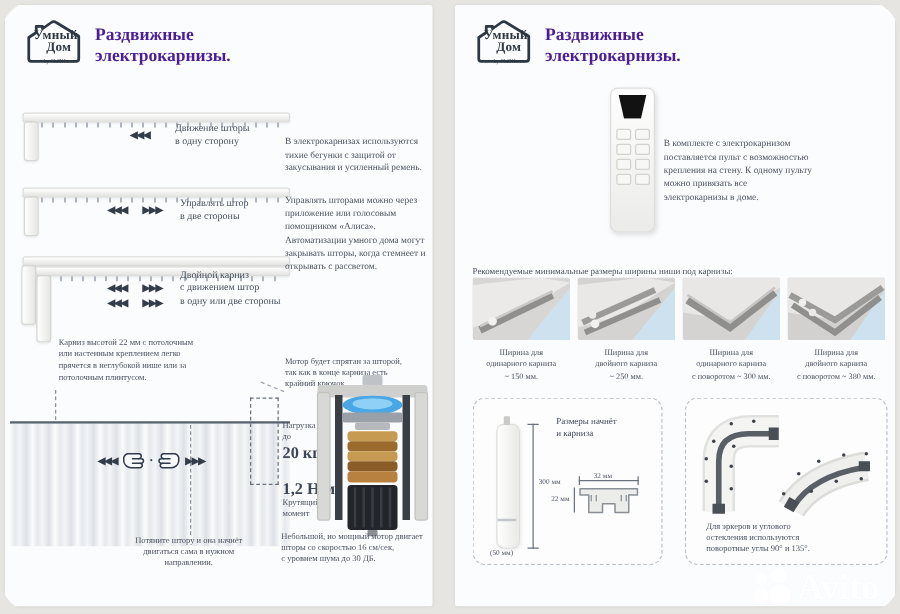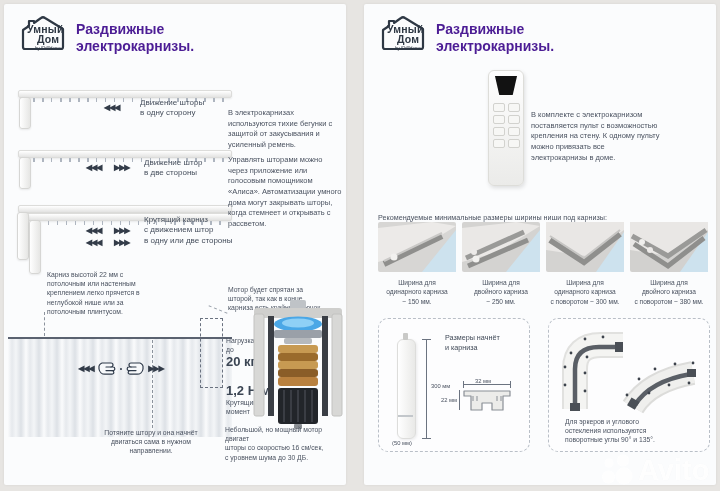--- a/index.html
+++ b/index.html
@@ -1,17 +1,17 @@
 <!DOCTYPE html>
 <html><head>
 <meta charset="utf-8">
 <style>
   html,body{margin:0;padding:0;background:#e7e5e2;}
   .canvas{position:relative;width:720px;height:491px;background:#e7e5e2;overflow:hidden;
-          font-family:Liberation Sans, sans-serif;color:#454e5c;}
+          font-family:Liberation Serif, serif;color:#454e5c;border-radius:30px;}
   .page{position:absolute;top:4px;height:481px;background:#fbfcfd;border-radius:2px;
         box-shadow:0 0 3px rgba(0,0,0,.07);}
   .page.left{left:4px;width:342px;}
   .page.right{left:364px;width:352px;}
   .abs{position:absolute;}
   .pl{white-space:pre-line;}
   
   .logo{position:absolute;width:58px;height:46px;}
   .logo .lg1,.logo .lg2{position:absolute;font-weight:700;font-size:10.5px;color:#2e3844;letter-spacing:.2px;}
   .logo .lg3{position:absolute;font-size:4.5px;color:#2e3844;}
@@ -79,33 +79,33 @@
     <div class="mmotor" style="left:15px;top:93px;height:30px;"></div>
     <span class="abs arr" style="left:100px;top:99px;">◀◀◀</span>
     <div class="abs dlabel pl" style="left:136px;top:94px;">Движение шторы
 в одну сторону</div>
 
     <div class="rail" style="left:14px;top:146px;width:212px;"></div>
     <div class="hooks" style="left:20px;top:154px;width:200px;"></div>
     <div class="mmotor" style="left:15px;top:153px;height:30px;"></div>
     <span class="abs arr" style="left:82px;top:159px;">◀◀◀</span>
     <span class="abs arr" style="left:110px;top:159px;">▶▶▶</span>
-    <div class="abs dlabel pl" style="left:140px;top:154px;">Движение штор
+    <div class="abs dlabel pl" style="left:140px;top:154px;">Управлять штор
 в две стороны</div>
 
     <div class="rail" style="left:14px;top:201px;width:212px;"></div>
     <div class="rail" style="left:20px;top:209px;width:206px;"></div>
     <div class="hooks" style="left:26px;top:217px;width:196px;"></div>
     <div class="mmotor" style="left:13px;top:208px;height:46px;"></div>
     <div class="mmotor" style="left:25px;top:216px;height:52px;"></div>
     <span class="abs arr" style="left:82px;top:222px;">◀◀◀</span>
     <span class="abs arr" style="left:110px;top:222px;">▶▶▶</span>
     <span class="abs arr" style="left:82px;top:234px;">◀◀◀</span>
     <span class="abs arr" style="left:110px;top:234px;">▶▶▶</span>
-    <div class="abs dlabel pl" style="left:140px;top:211px;">Крутящий карниз
+    <div class="abs dlabel pl" style="left:140px;top:211px;">Двойной карниз
 с движением штор
 в одну или две стороны</div>
 
     <div class="abs feat" style="left:224px;top:151px;width:116px;">Управлять шторами можно через приложение или голосовым помощником «Алиса». Автоматизации умного дома могут закрывать шторы, когда стемнеет и открывать с рассветом.</div>
     <div class="abs feat" style="left:224px;top:104px;width:116px;">В электрокарнизах используются тихие бегунки с защитой от закусывания и усиленный ремень.</div>
 
     <div class="abs note" style="left:43px;top:266px;width:112px;">Карниз высотой 22 мм с потолочным или настенным креплением легко прячется в неглубокой нише или за потолочным плинтусом.</div>
     <div class="dashv" style="left:40px;top:308px;height:24px;"></div>
 
     <div class="abs note" style="left:224px;top:281px;width:100px;">Мотор будет спрятан за шторой, так как в конце карниза есть крайний крючок.</div>

